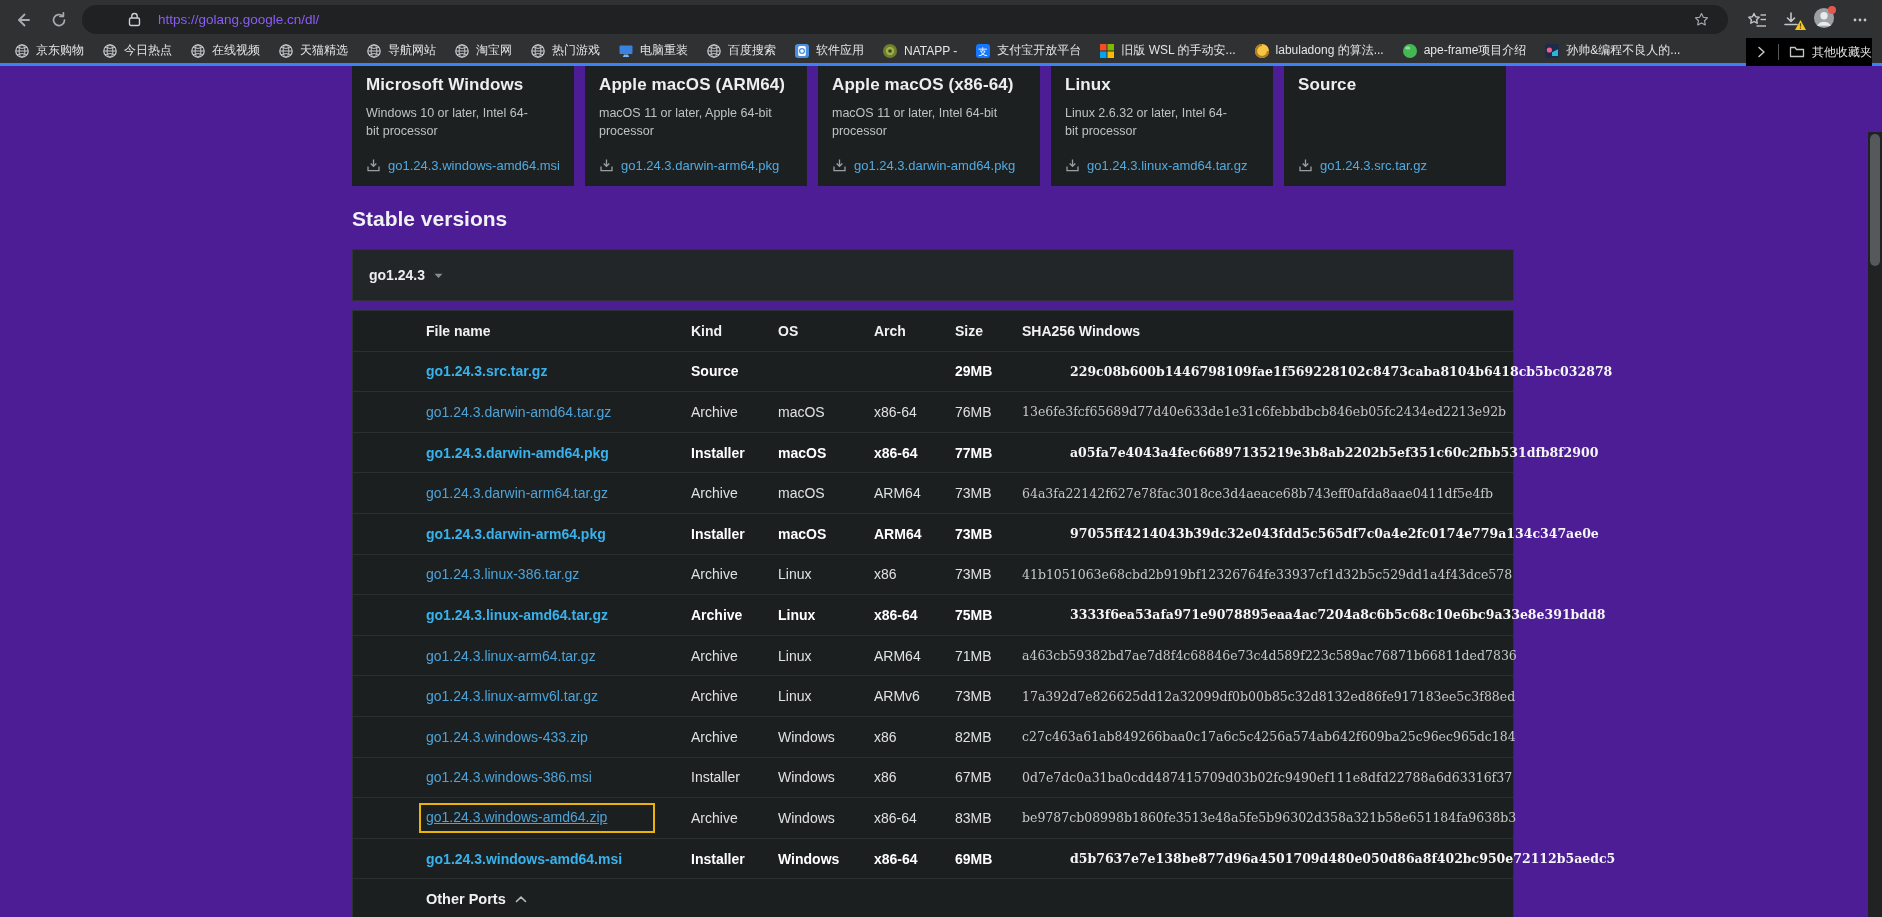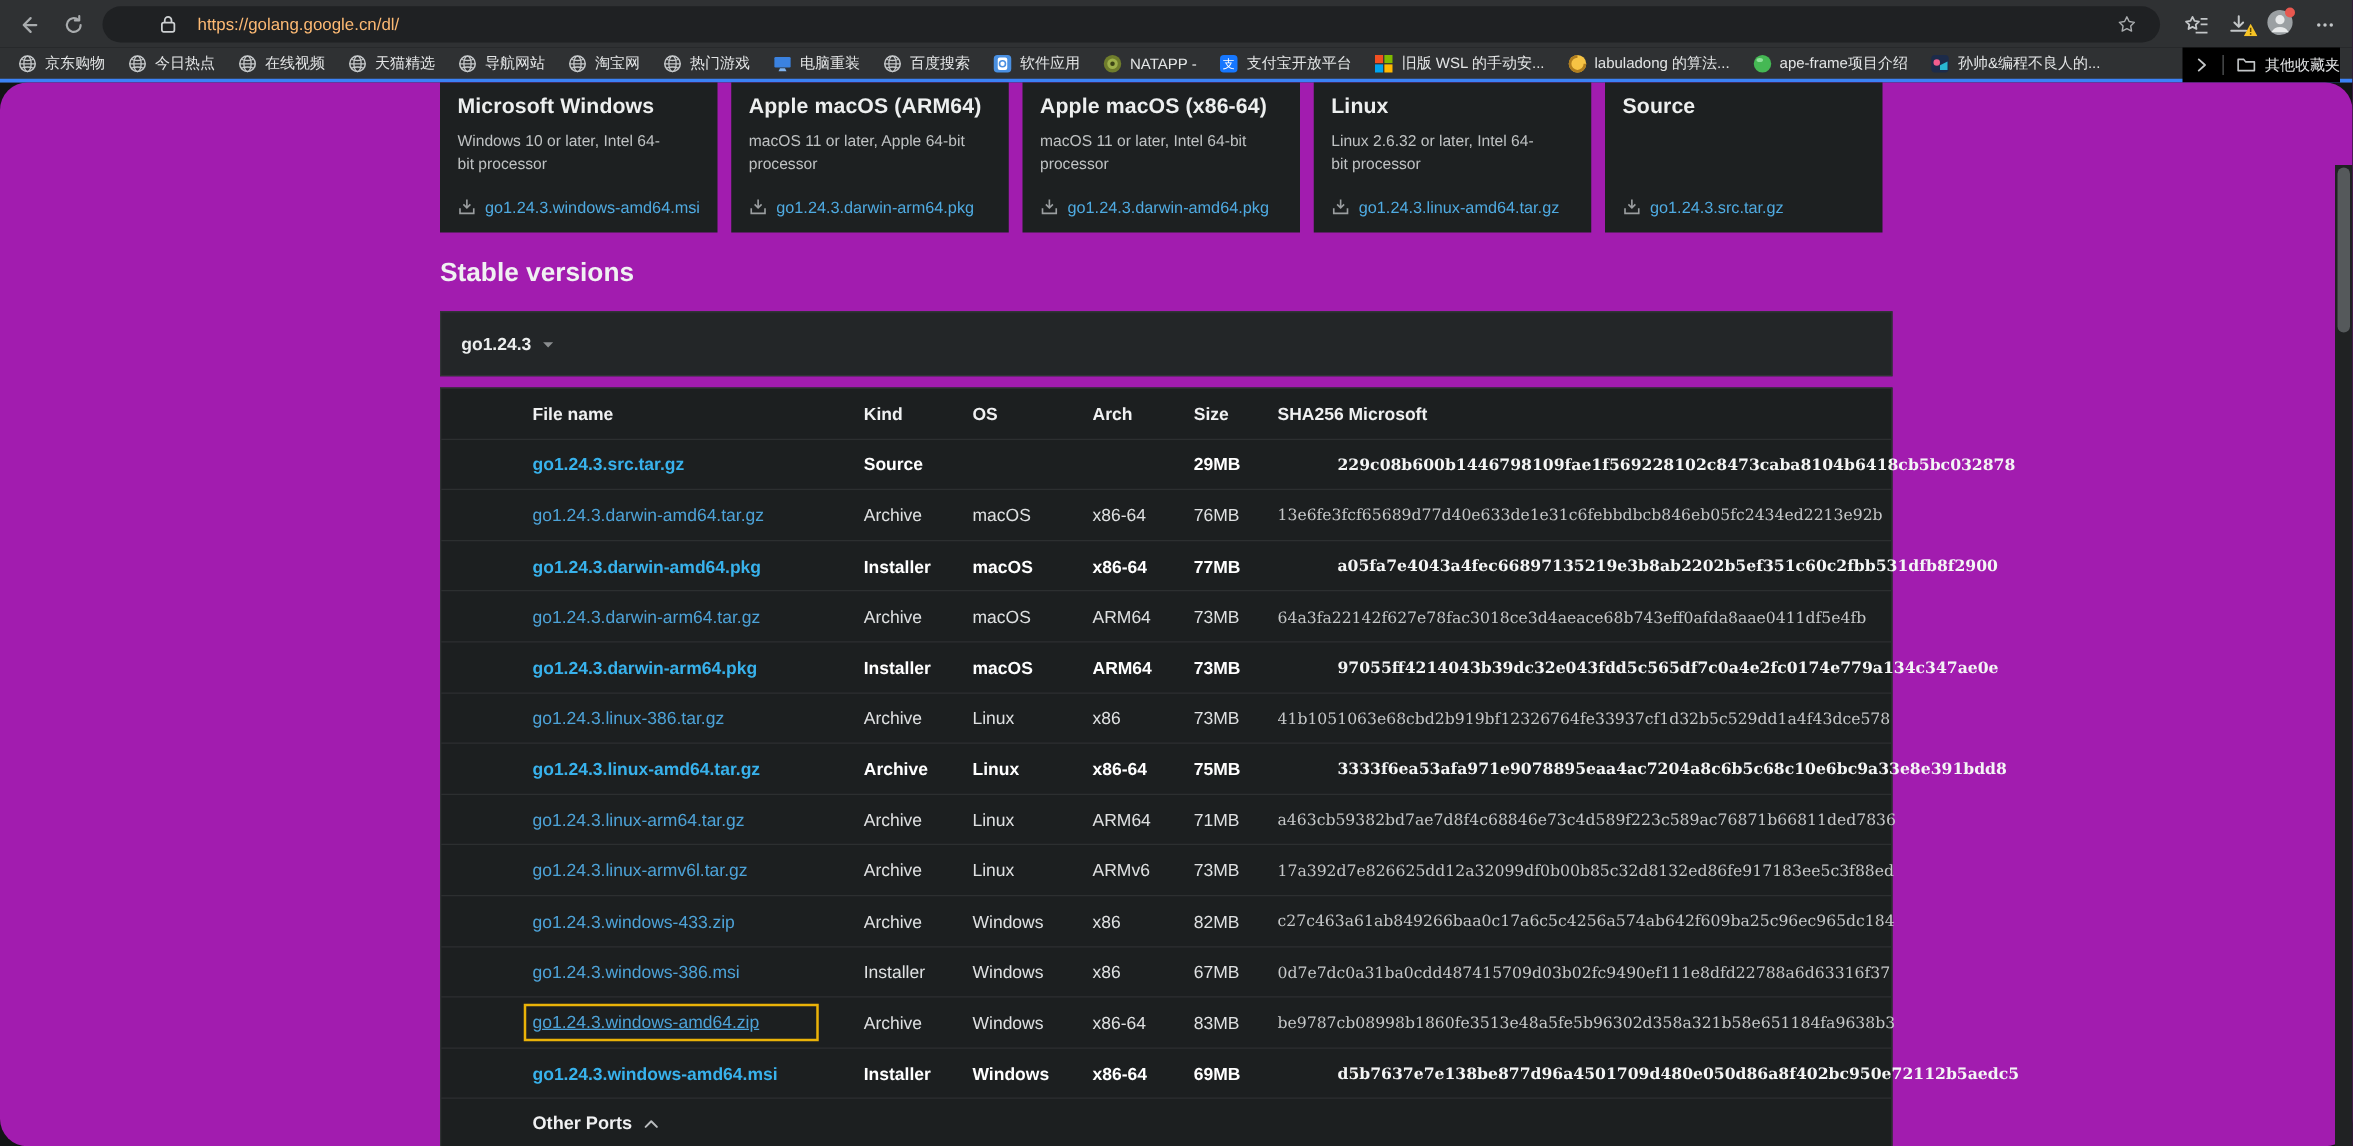--- a/index.html
+++ b/index.html
@@ -6,39 +6,39 @@
     font-family:"Liberation Sans",sans-serif;-webkit-font-smoothing:antialiased;}
   .stage{position:relative;width:1882px;height:917px;}
 
   
   .toolbar{position:absolute;left:0;top:0;width:100%;height:38px;background:#2f3133;}
   .tb-ic{position:absolute;top:9px;width:22px;height:22px;display:flex;align-items:center;justify-content:center;cursor:pointer;}
   .nav-back{left:12px;}
   .nav-refresh{left:48px;}
   .url-pill{position:absolute;left:82px;top:5px;width:1646px;height:29px;background:#1f2123;border-radius:15px;}
   .pill-lock{position:absolute;left:46px;top:7px;}
-  .pill-url{position:absolute;left:76px;top:0;height:29px;line-height:29px;font-size:13.5px;color:#fdba74;white-space:nowrap;}
+  .pill-url{position:absolute;left:76px;top:0;height:29px;line-height:29px;font-size:13.5px;color:#8b5cf6;white-space:nowrap;}
   .pill-star{position:absolute;right:18px;top:6px;}
   .tb-fav{left:1746px;}
   .tb-dl{left:1780px;}
   .warn-badge{position:absolute;right:-4px;bottom:-3px;}
   .tb-avatar{left:1813px;top:7px;}
   .avatar-dot{position:absolute;right:-1px;top:-1px;width:8px;height:8px;border-radius:50%;background:#e8574f;}
   .tb-more{left:1849px;}
 
   .bookmarks{position:absolute;left:0;top:38px;width:100%;height:28px;background:#2f3133;
     border-bottom:3px solid #3b82f6;display:flex;align-items:center;padding-left:14px;gap:18px;box-sizing:border-box;}
   .bm-item{display:flex;align-items:center;gap:6px;font-size:12px;color:#e3e5e6;white-space:nowrap;cursor:pointer;flex:0 0 auto;}
   .bm-icon{width:16px;height:16px;display:inline-flex;}
   .bm-right{position:absolute;right:10px;top:38px;height:28px;display:flex;align-items:center;gap:10px;background:#000000;padding-left:8px;}
   .bm-divider{width:1px;height:16px;background:#55585a;}
   .bm-other{display:flex;align-items:center;gap:7px;font-size:12px;color:#e3e5e6;cursor:pointer;}
 
   
-  .page{position:absolute;left:0;top:66px;width:1882px;height:851px;background:#a21caf;border-radius:22px;}
+  .page{position:absolute;left:0;top:66px;width:1882px;height:851px;background:#4c1d95;}
   .content{position:absolute;left:352px;top:0;width:1162px;height:851px;}
 
   .cards{position:absolute;left:0;top:0;display:flex;gap:11px;}
   .card{width:222px;height:120px;box-sizing:border-box;background:#1d2021;padding:9px 14px 0 14px;
     display:flex;flex-direction:column;}
   .card-title{margin:0;font-size:17px;font-weight:700;color:#edefef;letter-spacing:.1px;}
   .card-desc{margin:9px 0 0;font-size:12.5px;line-height:1.45;color:#bfc2c3;width:175px;min-height:1px;}
   .card-link{margin-top:auto;margin-bottom:13px;display:flex;align-items:center;gap:7px;
     font-size:13px;color:#4fabe2;text-decoration:none;cursor:pointer;}
 
@@ -407,21 +407,21 @@
       </div>
 
       <div class="dl-table">
           <div class="t-row">
             <div class="t-cell"></div>
             <div class="t-cell t-head">File name</div>
             <div class="t-cell t-head">Kind</div>
             <div class="t-cell t-head">OS</div>
             <div class="t-cell t-head">Arch</div>
             <div class="t-cell t-head">Size</div>
-            <div class="t-cell t-head">SHA256 Microsoft</div>
+            <div class="t-cell t-head">SHA256 Windows</div>
           </div>
           <div class="t-row featured">
             <div class="t-cell"></div>
             <div class="t-cell"><a class="file-link" href="#">go1.24.3.src.tar.gz</a></div>
             <div class="t-cell">Source</div>
             <div class="t-cell"></div>
             <div class="t-cell"></div>
             <div class="t-cell">29MB</div>
             <div class="t-cell sha">229c08b600b1446798109fae1f569228102c8473caba8104b6418cb5bc032878</div>
           </div>

